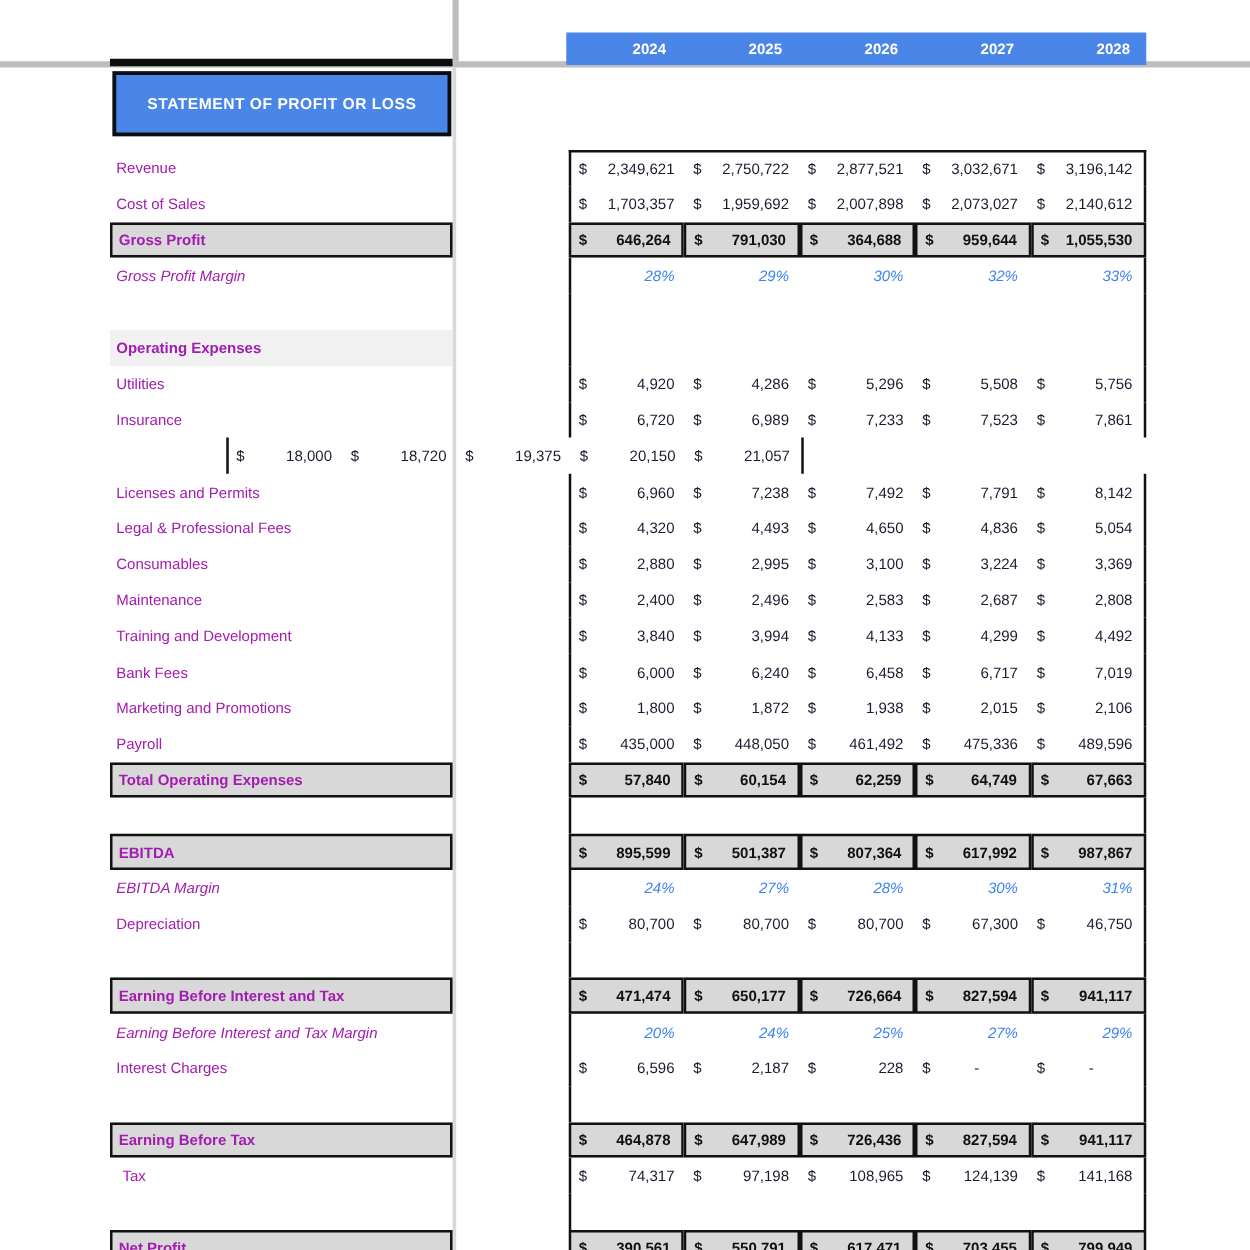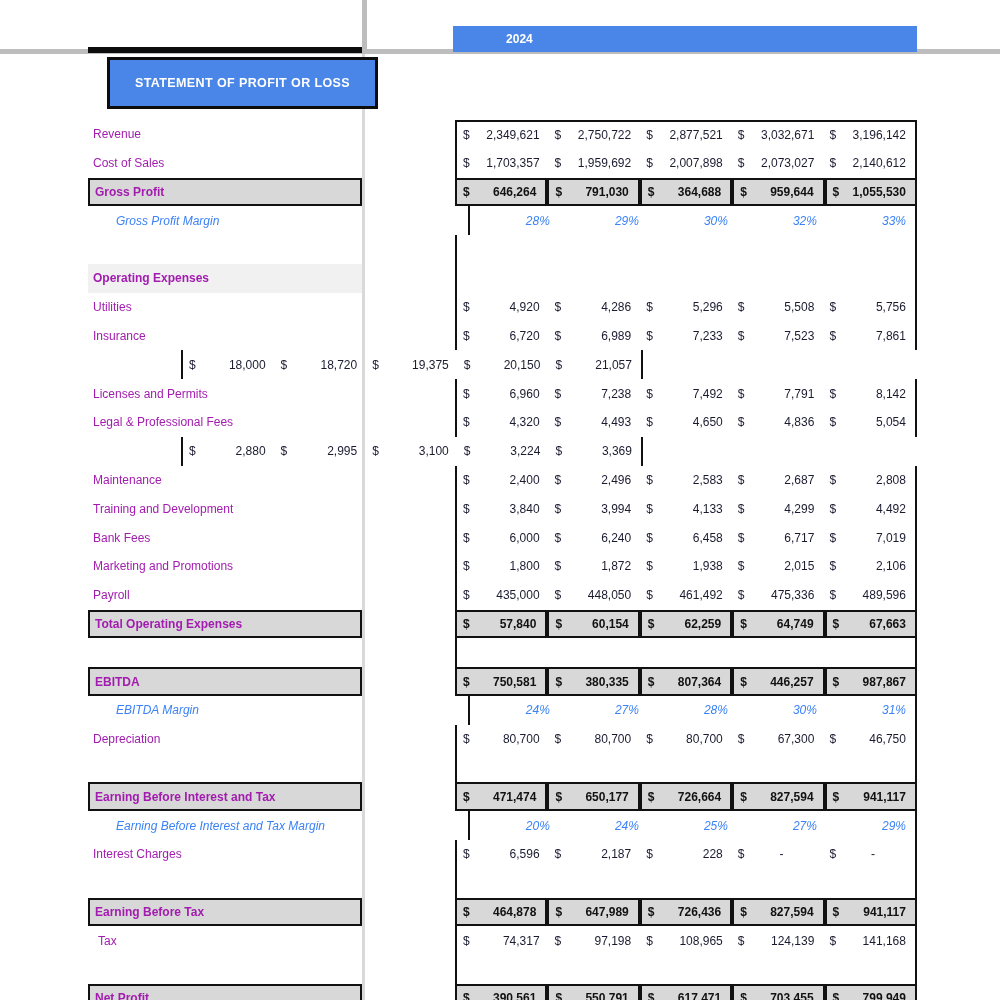--- a/index.html
+++ b/index.html
@@ -3,21 +3,21 @@
 <meta charset="utf-8">
 <style>
   * { box-sizing: border-box; margin: 0; padding: 0; }
   html, body { width: 1000px; height: 1000px; }
   body {
     position: relative;
     overflow: hidden;
     background: #ffffff;
     font-family: "Liberation Sans", sans-serif;
   }
-  .abs { position: absolute; flex-direction: column; }
+  .abs { position: absolute; }
 
   
   .pane-divider-h { left: 0; top: 49px; width: 1000px; height: 5px; background: #bdbdbd; }
   .pane-divider-v { left: 362px; top: 0; width: 5px; height: 49px; background: #bdbdbd; }
   .label-col-line { left: 362px; top: 54px; width: 3px; height: 946px; background: #d9d9d9; }
   .title-top-rule { left: 88px; top: 47px; width: 274px; height: 6px; background: #0d0d0d; }
 
   
   .year-bar {
     left: 453px; top: 26px; width: 464px; height: 26px;
@@ -28,21 +28,20 @@
     font-weight: bold; font-size: 12px; text-align: right; padding-right: 13px;
   }
 
   
   .title-box {
     left: 90px; top: 57px; width: 271px; height: 52px;
     background: #4a86e8; border: 3px solid #0d0d0d;
     display: flex; align-items: center; justify-content: center;
     color: #ffffff; font-weight: bold; font-size: 12.5px; letter-spacing: 0.4px;
     text-align: center;
-    margin-left: 17px;
   }
 
   
   .rows { left: 88px; top: 120px; width: 829px; }
   .row { display: flex; height: 28.8px; }
   .lab {
     width: 274px; font-size: 12px; color: #a21caf;
     display: flex; align-items: center; padding-left: 5px;
   }
   .gap { width: 93px; }
@@ -56,21 +55,21 @@
     display: flex; align-items: center;
   }
   .cur { position: absolute; left: 6px; }
   .num { position: absolute; right: 9px; }
   .num.dash { right: 40px; }
   .cell.pct {
     justify-content: flex-end; padding-right: 9px;
     color: #3b82f6; font-style: italic;
   }
 
-  .row.margin .lab { color: #3b82f6; font-style: italic; margin-left: 23px; }
+  .row.margin .lab { color: #a21caf; font-style: italic; }
 
   .row.summary .lab {
     border: 2px solid #111; background: #d8d8d8; font-weight: bold;
   }
   .row.summary .grid { border: none; }
   .row.summary .cell {
     background: #d8d8d8; border: 2px solid #111; font-weight: bold; color: #111;
   }
   .row.section .lab { background: #f1f1f1; font-weight: bold; }
 </style>
@@ -327,20 +326,21 @@
           <span class="cur">$</span>
           <span class="num">4,836</span>
         </div>
         <div class="cell">
           <span class="cur">$</span>
           <span class="num">5,054</span>
         </div>
       </div>
     </div>
     <div class="row data">
+      <div class="lab">Consumables</div>
       <div class="gap"></div>
       <div class="grid">
         <div class="cell">
           <span class="cur">$</span>
           <span class="num">2,880</span>
         </div>
         <div class="cell">
           <span class="cur">$</span>
           <span class="num">2,995</span>
         </div>
@@ -524,33 +524,33 @@
         <div class="cell"></div>
         <div class="cell"></div>
       </div>
     </div>
     <div class="row summary">
       <div class="lab">EBITDA</div>
       <div class="gap"></div>
       <div class="grid">
         <div class="cell">
           <span class="cur">$</span>
-          <span class="num">750,581</span>
-        </div>
-        <div class="cell">
-          <span class="cur">$</span>
-          <span class="num">380,335</span>
+          <span class="num">895,599</span>
+        </div>
+        <div class="cell">
+          <span class="cur">$</span>
+          <span class="num">501,387</span>
         </div>
         <div class="cell">
           <span class="cur">$</span>
           <span class="num">807,364</span>
         </div>
         <div class="cell">
           <span class="cur">$</span>
-          <span class="num">446,257</span>
+          <span class="num">617,992</span>
         </div>
         <div class="cell">
           <span class="cur">$</span>
           <span class="num">987,867</span>
         </div>
       </div>
     </div>
     <div class="row margin">
       <div class="lab">EBITDA Margin</div>
       <div class="gap"></div>

